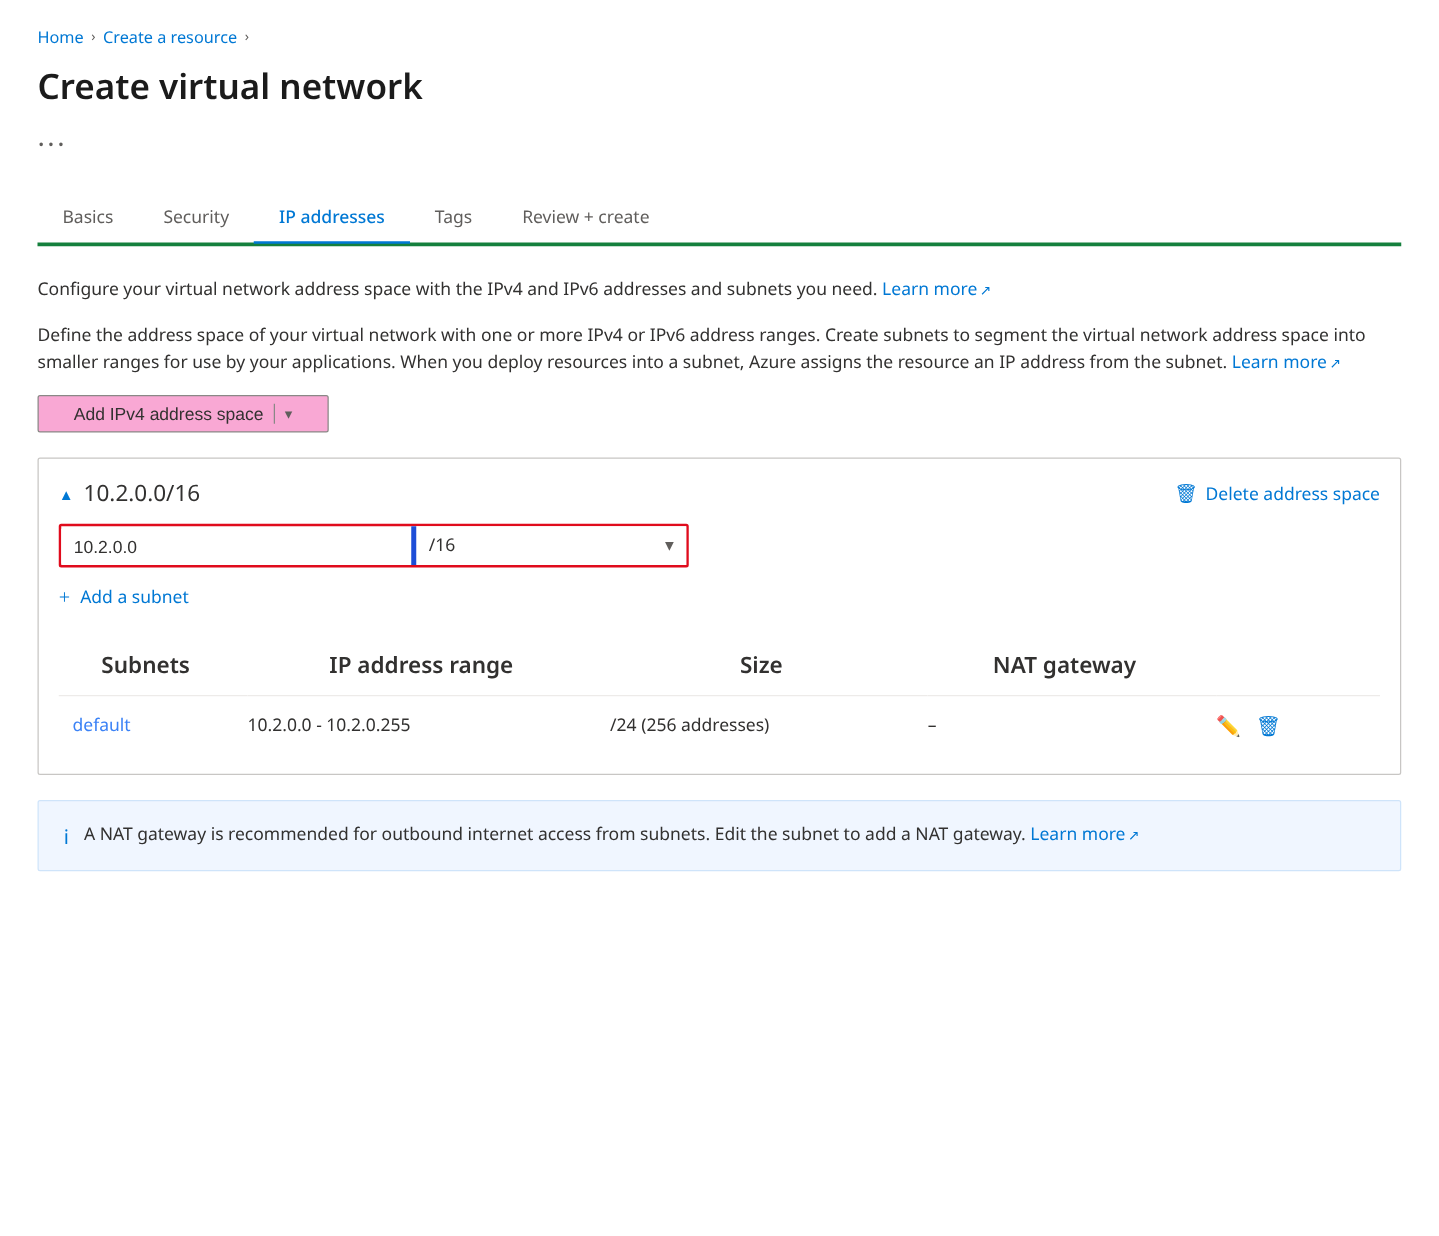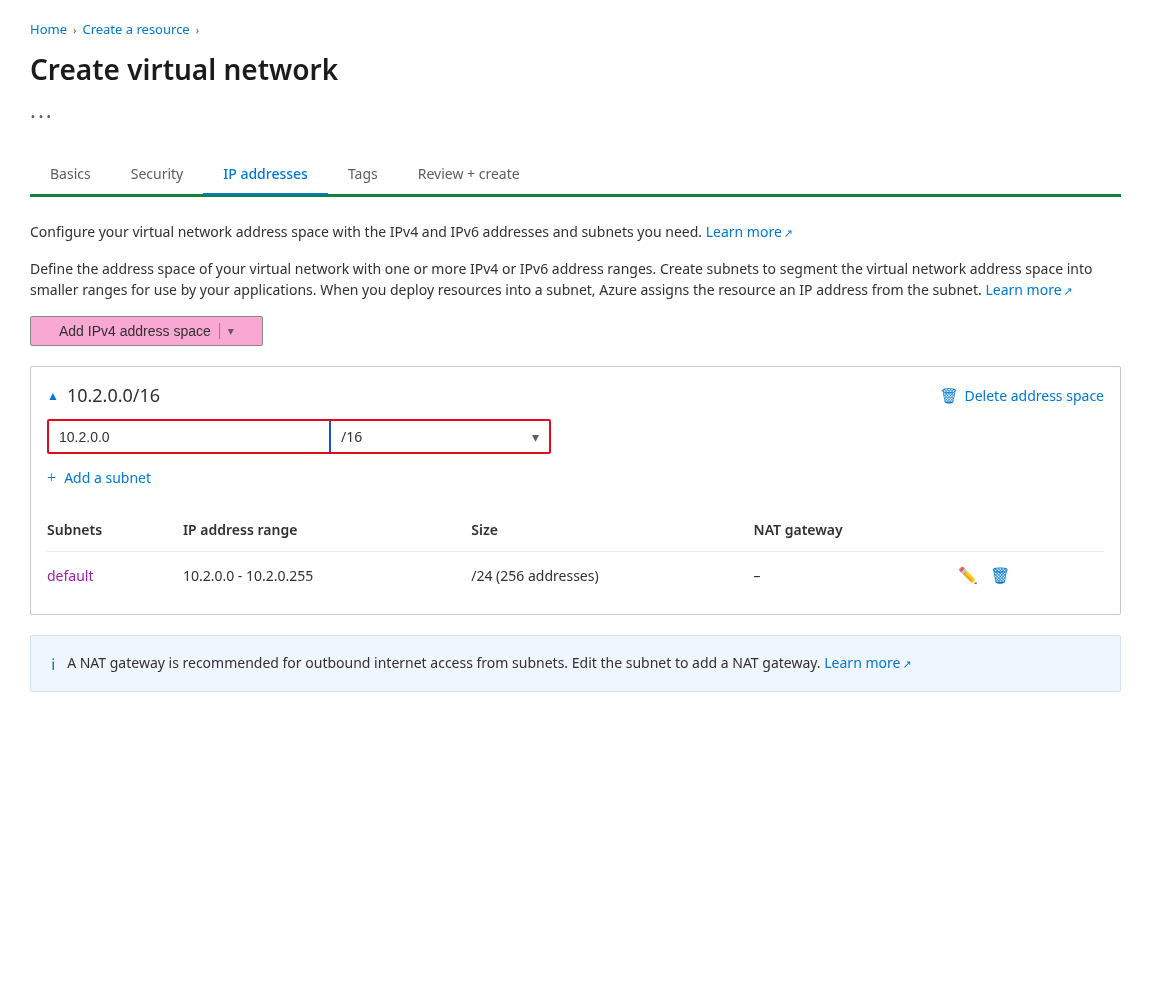--- a/index.html
+++ b/index.html
@@ -166,21 +166,21 @@
       padding: 6px 10px;
       font-size: 14px;
       width: 280px;
       color: #323130;
     }
     .ip-prefix-select {
       display: flex;
       align-items: flex-start;
       gap: 4px;
       border: none;
-      border-left: 2px solid #1d4ed8;
+      border-left: 4px solid #1d4ed8;
       padding: 6px 10px;
       font-size: 14px;
       cursor: pointer;
       background: #fff;
       min-width: 220px;
     }
     .ip-prefix-value { color: #323130; }
     .ip-prefix-chevron { margin-left: auto; color: #605e5c; }
 
     
@@ -206,37 +206,38 @@
       padding: 4px 0;
     }
     .plus-icon { font-size: 16px; font-weight: 300; }
 
     
     .subnets-table {
       width: 100%;
       border-collapse: collapse;
     }
     .subnets-table th {
-      text-align: left;
+      text-align: center;
       font-weight: 600;
-      font-size: 14px;
+      font-size: 18px;
       color: #323130;
       padding: 8px 12px 12px 0;
       border-bottom: none;
     }
     .subnets-table td {
       padding: 12px 12px 12px 0;
       font-size: 14px;
       color: #323130;
       border-top: 1px solid #edebe9;
     }
     .subnet-name-link {
-      color: #a21caf;
+      color: #3b82f6;
       cursor: pointer;
       text-decoration: none;
+      margin-left: 11px;
     }
     .action-icon {
       color: #0078d4;
       cursor: pointer;
       font-size: 16px;
       margin-right: 8px;
     }
 
     
     .info-banner {

